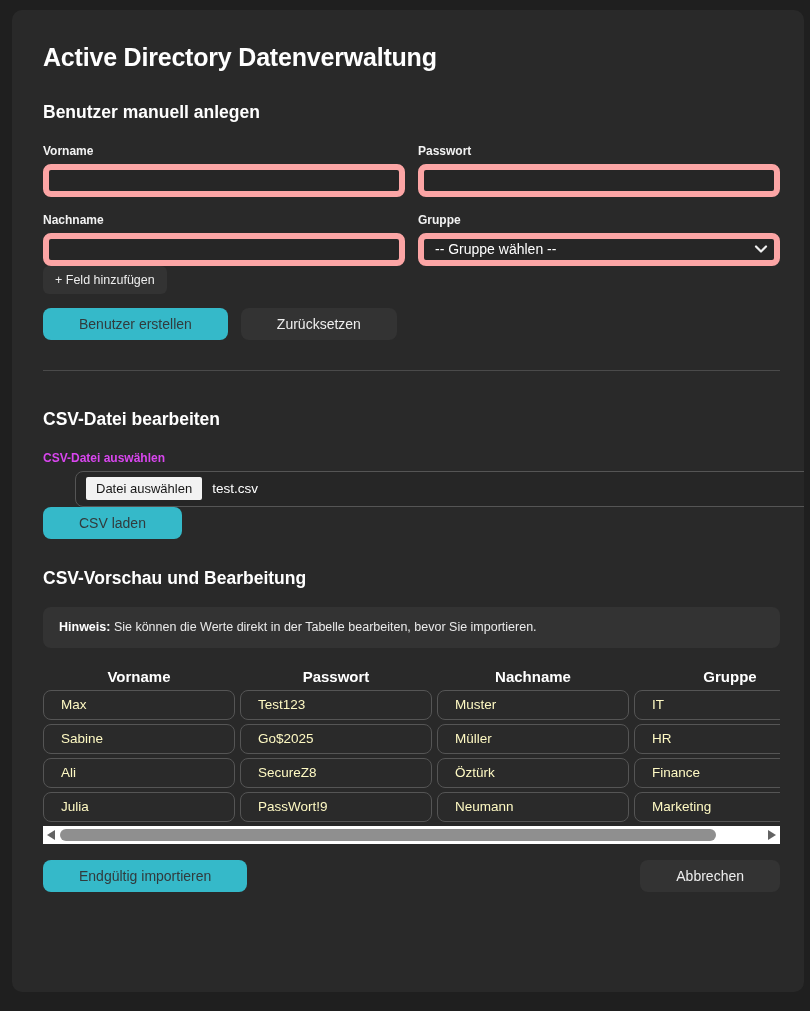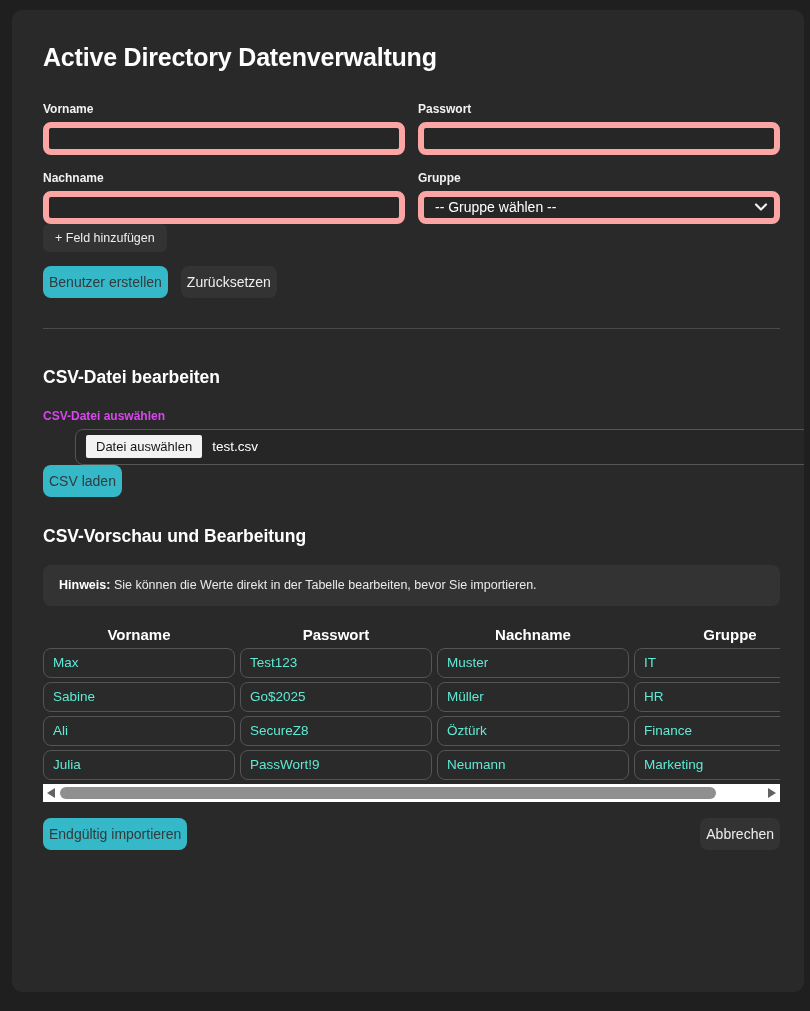--- a/index.html
+++ b/index.html
@@ -65,21 +65,21 @@
   .small-btn {
     display: inline-block;
     background: #333333; color: #eeeeee;
     border: none; border-radius: 6px;
     font-size: 12.5px; padding: 7px 12px;
     font-family: "Liberation Sans", sans-serif;
     cursor: pointer;
   }
   .btn-row { margin-top: 14px; display: flex; gap: 13px; }
   .btn {
-    height: 32px; padding: 0 6px;
+    height: 32px; padding: 0 36px;
     border: none; border-radius: 8px;
     font-size: 14px;
     font-family: "Liberation Sans", sans-serif;
     cursor: pointer;
     display: inline-flex; align-items: center;
   }
   .btn-teal { background: #35b9c9; color: #313b3d; }
   .btn-dark { background: #333333; color: #eeeeee; }
   hr.divider {
     border: none; border-top: 1px solid #4a4a4a;
@@ -130,22 +130,22 @@
   .th {
     font-size: 15px; font-weight: bold;
     text-align: center; line-height: 18px;
   }
   .trow { margin-bottom: 4px; }
   .cell-input {
     width: 192px; height: 30px;
     background: #2a2a2a;
     border: 1px solid #555555;
     border-radius: 8px;
-    color: #5eead4;
-    padding: 0 9px;
+    color: #fef9c3;
+    padding: 0 17px;
     font-size: 13.5px;
     font-family: "Liberation Sans", sans-serif;
     outline: none;
   }
   .hscrollbar {
     position: relative;
     margin-top: 3px;
     width: 737px; height: 18px;
     background: #ffffff;
   }
@@ -166,20 +166,21 @@
   }
   .bottom-btns { margin-top: 16px; display: flex; gap: 13px; justify-content: space-between; }
 </style>
 </head>
 <body>
 
 <div class="card">
 
   <h1>Active Directory Datenverwaltung</h1>
 
+  <h2>Benutzer manuell anlegen</h2>
 
   <div class="form-grid">
     <div class="field">
       <label>Vorname</label>
       <input class="text-input" type="text" value="" style="">
     </div>
     <div class="field">
       <label>Passwort</label>
       <input class="text-input" type="text" value="" style="">
     </div>

